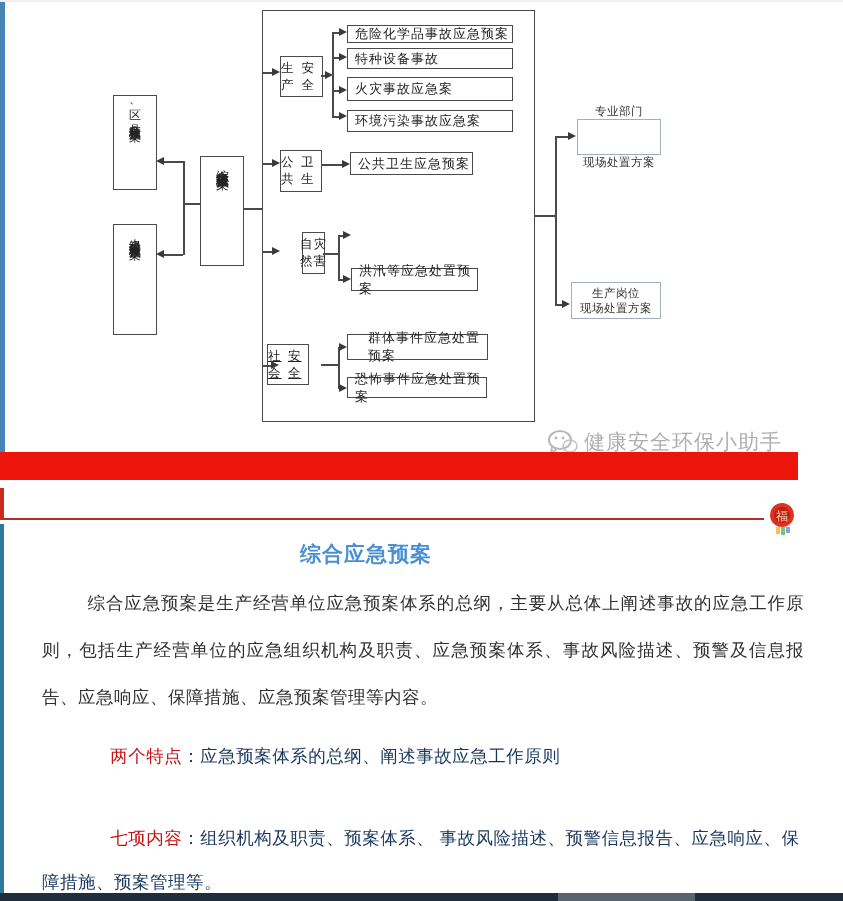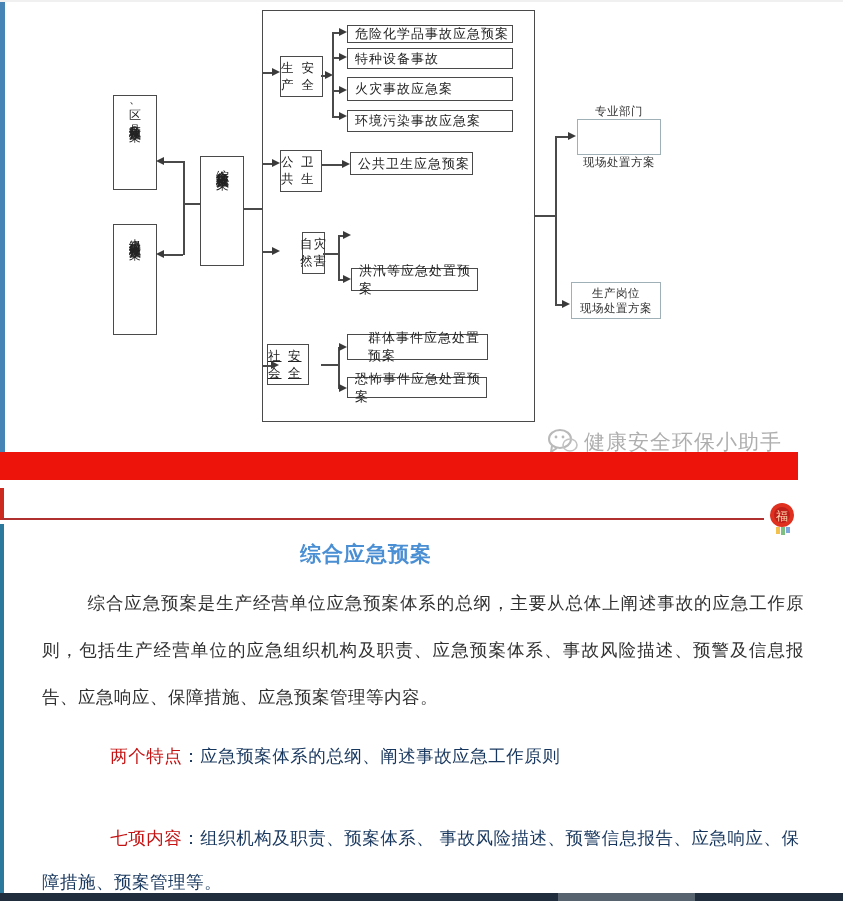--- a/index.html
+++ b/index.html
@@ -25,21 +25,21 @@
   .cat{display:flex;flex-direction:row;align-items:center;justify-content:center;
        font-size:12.5px;line-height:17px;letter-spacing:1px;}
   .leaf{font-size:13px;letter-spacing:1px;display:flex;align-items:center;padding-left:7px;}
   .rnode{border:1px solid #9fb0b6;display:flex;flex-direction:column;align-items:center;
          justify-content:center;font-size:11.5px;line-height:15px;letter-spacing:0.5px;color:#333;}
   .hl{position:absolute;height:1.5px;background:#4a4a4a;}
   .vl{position:absolute;width:1.5px;background:#4a4a4a;}
   .ar{position:absolute;width:0;height:0;border-top:4px solid transparent;border-bottom:4px solid transparent;}
   .ar.right{border-left:8px solid #3a3a3a;}
   .ar.left{border-right:8px solid #3a3a3a;}
-  #watermark{left:548px;top:426px;display:flex;align-items:center;gap:6px;opacity:.8;}
+  #watermark{left:548px;top:426px;display:flex;align-items:flex-end;gap:6px;opacity:.8;}
   #watermark span{font-size:21px;color:#9b9b9b;letter-spacing:1px;}
   #redbar{left:0;top:450px;width:798px;height:28px;background:#ec140b;}
   
   #slide2{left:0;top:488px;width:843px;height:413px;background:#fff;}
   #red-vstripe{left:0;top:0;width:4px;height:32px;background:#cc2a1f;}
   #teal-vstripe{left:0;top:36px;width:4px;height:377px;background:#2b7a9e;}
   #red-divider{left:2px;top:30px;width:762px;height:2px;background:#b03030;}
   #slide2-title{left:0;top:52px;width:732px;text-align:center;
     font-size:21px;font-weight:bold;color:#4a8fd4;letter-spacing:1px;}
   #slide2-paragraph{left:42px;top:92px;width:762px;font-size:17.5px;line-height:47px;

